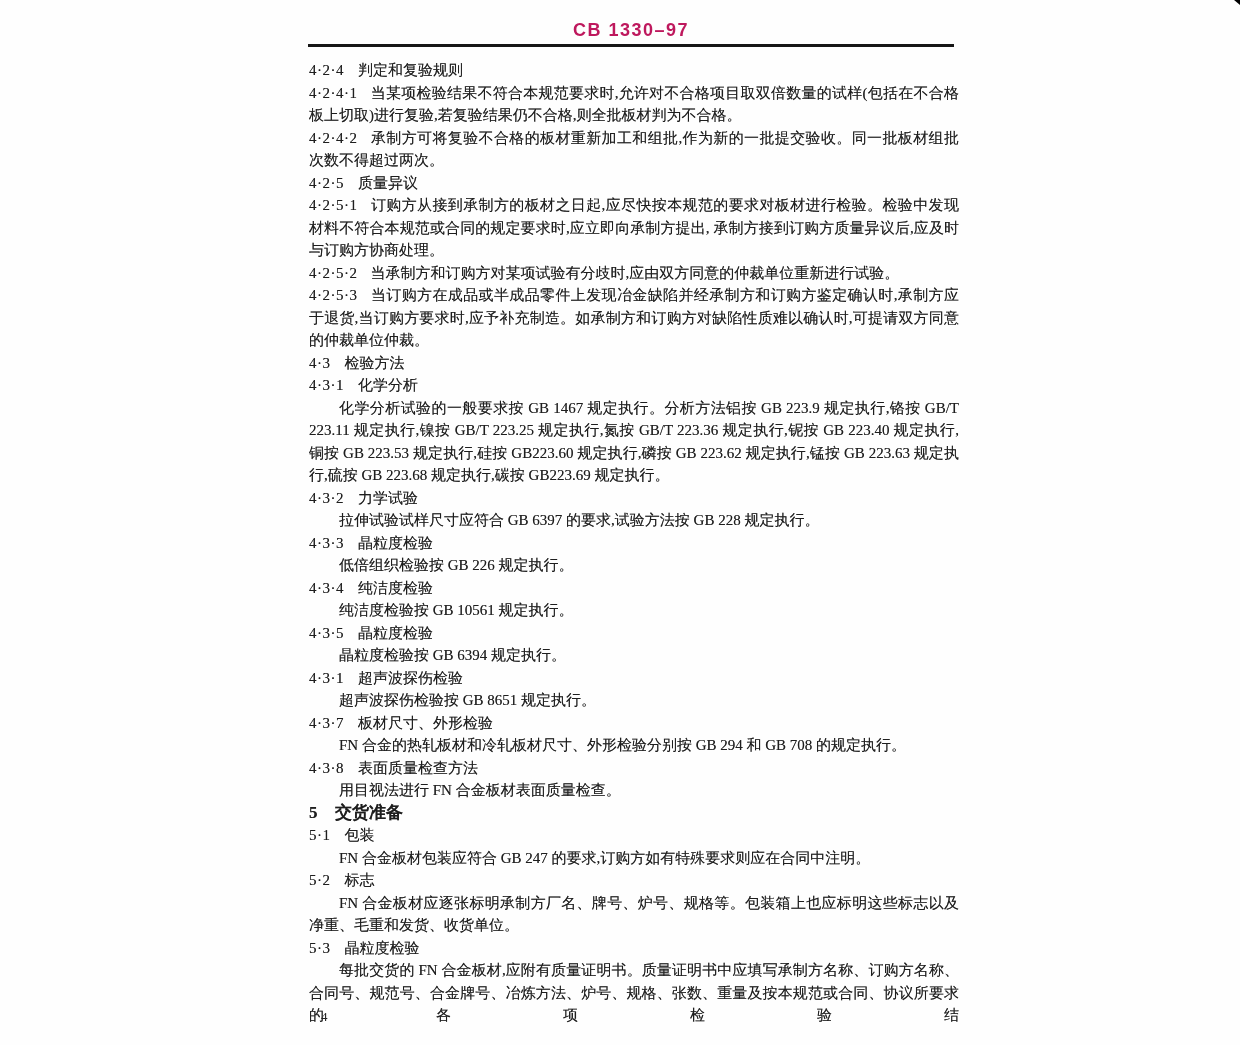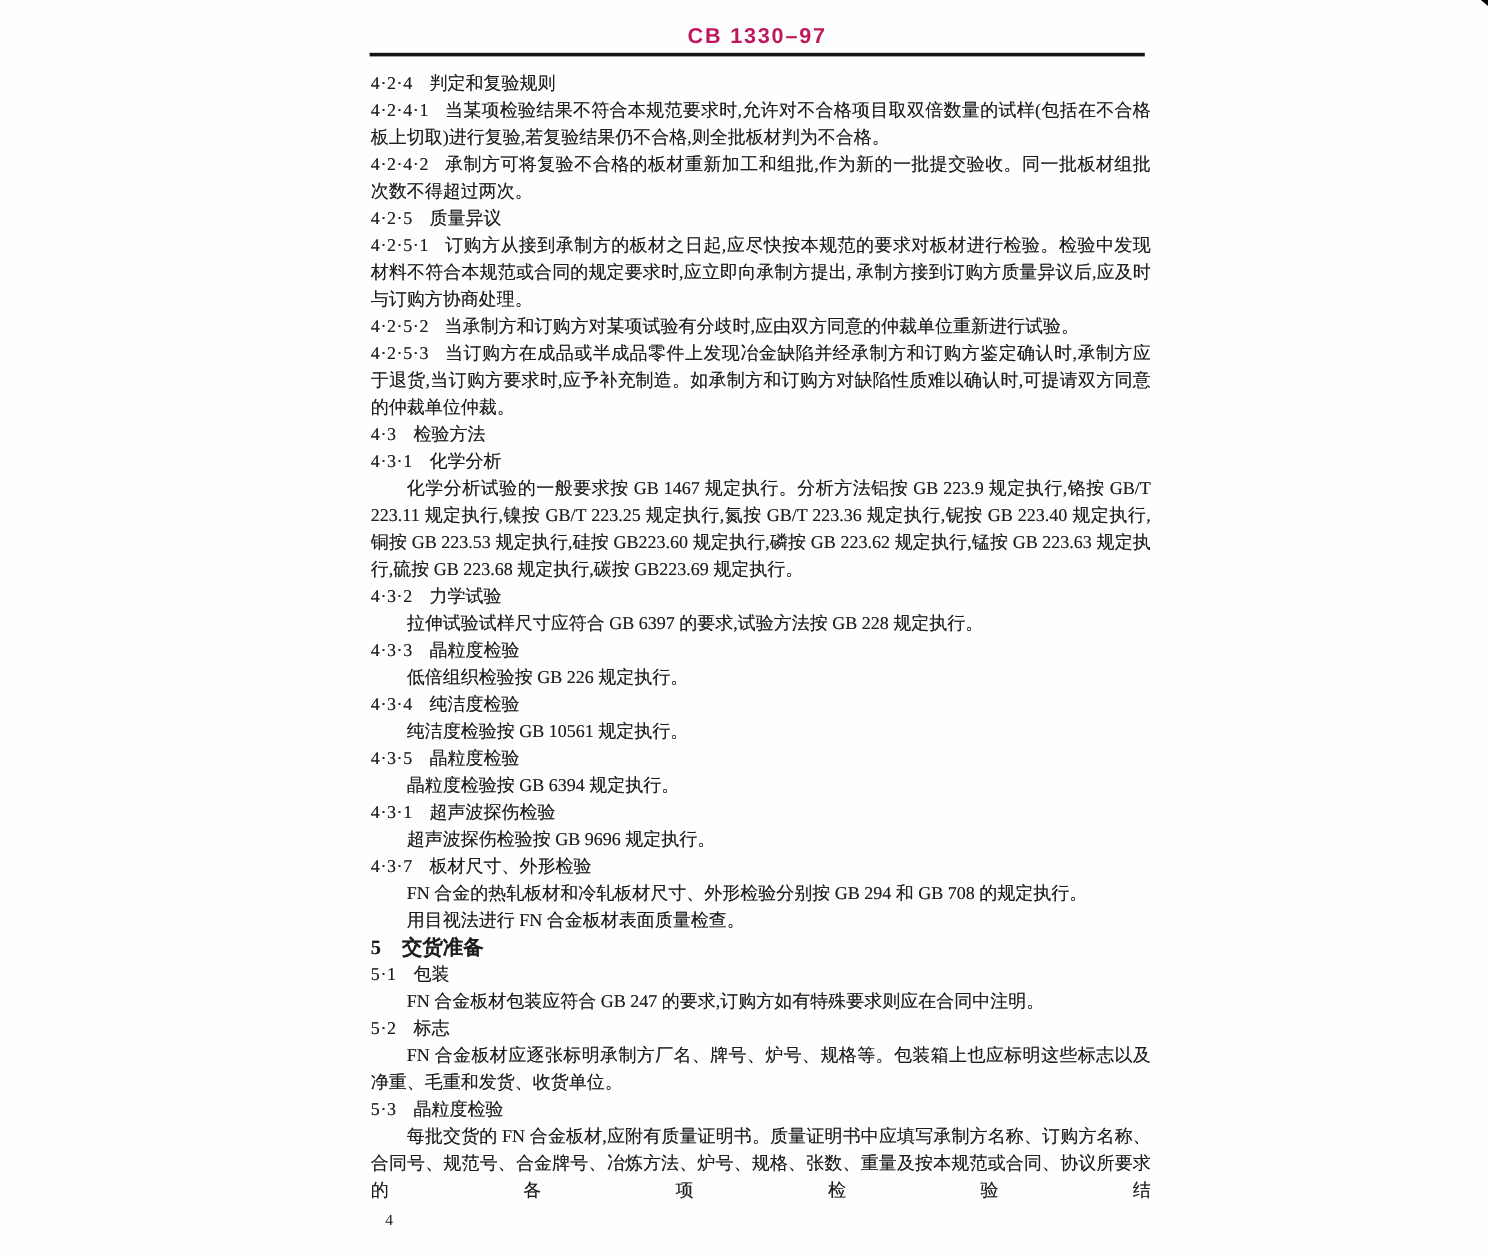--- a/index.html
+++ b/index.html
@@ -77,23 +77,24 @@
       <p class="bpara"><span class="txt">化学分析试验的一般要求按 GB 1467 规定执行。分析方法铝按 GB 223.9 规定执行,铬按 GB/T 223.11 规定执行,镍按 GB/T 223.25 规定执行,氮按 GB/T 223.36 规定执行,铌按 GB 223.40 规定执行,铜按 GB 223.53 规定执行,硅按 GB223.60 规定执行,磷按 GB 223.62 规定执行,锰按 GB 223.63 规定执行,硫按 GB 223.68 规定执行,碳按 GB223.69 规定执行。</span></p>
       <p class="clause"><span class="num">4·3·2</span><span class="ttl">力学试验</span></p>
       <p class="bpara"><span class="txt">拉伸试验试样尺寸应符合 GB 6397 的要求,试验方法按 GB 228 规定执行。</span></p>
       <p class="clause"><span class="num">4·3·3</span><span class="ttl">晶粒度检验</span></p>
       <p class="bpara"><span class="txt">低倍组织检验按 GB 226 规定执行。</span></p>
       <p class="clause"><span class="num">4·3·4</span><span class="ttl">纯洁度检验</span></p>
       <p class="bpara"><span class="txt">纯洁度检验按 GB 10561 规定执行。</span></p>
       <p class="clause"><span class="num">4·3·5</span><span class="ttl">晶粒度检验</span></p>
       <p class="bpara"><span class="txt">晶粒度检验按 GB 6394 规定执行。</span></p>
       <p class="clause"><span class="num">4·3·1</span><span class="ttl">超声波探伤检验</span></p>
-      <p class="bpara"><span class="txt">超声波探伤检验按 GB 9696 规定执行。</span></p>
+      <p class="bpara"><span class="txt">超声波探伤检验按 GB 8651 规定执行。</span></p>
       <p class="clause"><span class="num">4·3·7</span><span class="ttl">板材尺寸、外形检验</span></p>
       <p class="bpara"><span class="txt">FN 合金的热轧板材和冷轧板材尺寸、外形检验分别按 GB 294 和 GB 708 的规定执行。</span></p>
+      <p class="clause"><span class="num">4·3·8</span><span class="ttl">表面质量检查方法</span></p>
       <p class="bpara"><span class="txt">用目视法进行 FN 合金板材表面质量检查。</span></p>
       <p class="section"><span class="num">5</span><span class="ttl">交货准备</span></p>
       <p class="clause"><span class="num">5·1</span><span class="ttl">包装</span></p>
       <p class="bpara"><span class="txt">FN 合金板材包装应符合 GB 247 的要求,订购方如有特殊要求则应在合同中注明。</span></p>
       <p class="clause"><span class="num">5·2</span><span class="ttl">标志</span></p>
       <p class="bpara"><span class="txt">FN 合金板材应逐张标明承制方厂名、牌号、炉号、规格等。包装箱上也应标明这些标志以及净重、毛重和发货、收货单位。</span></p>
       <p class="clause"><span class="num">5·3</span><span class="ttl">晶粒度检验</span></p>
       <p class="bpara cut"><span class="txt">每批交货的 FN 合金板材,应附有质量证明书。质量证明书中应填写承制方名称、订购方名称、合同号、规范号、合金牌号、冶炼方法、炉号、规格、张数、重量及按本规范或合同、协议所要求的各项检验结</span></p>
     </div>
   <div class="page-num">4</div>

